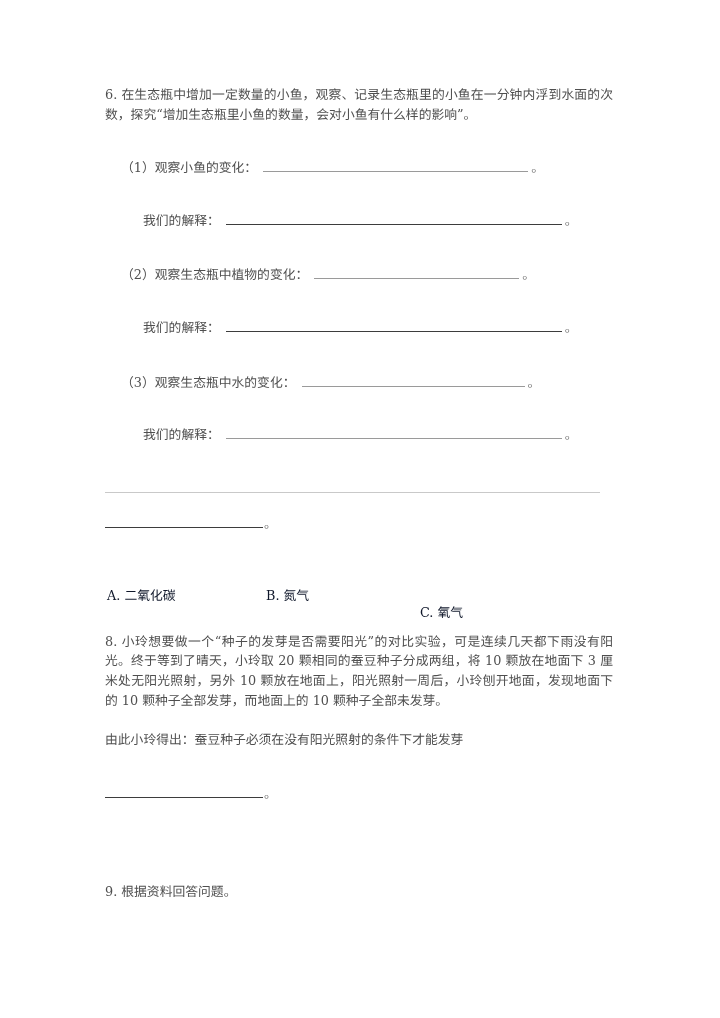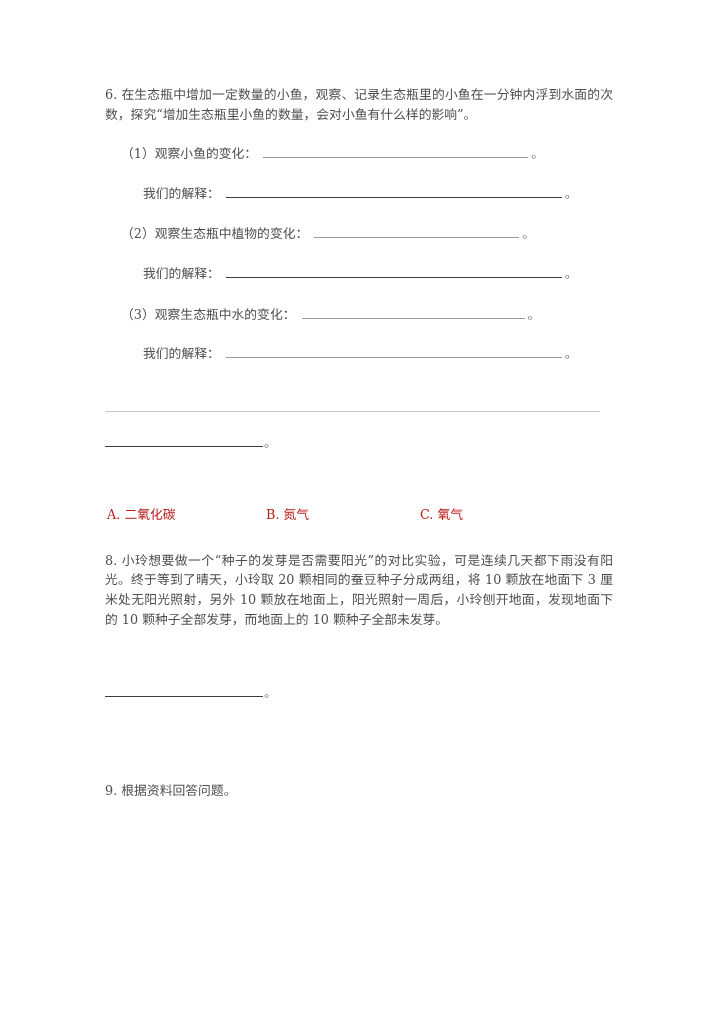--- a/index.html
+++ b/index.html
@@ -56,20 +56,21 @@
   .subrow {
     display: flex;
     align-items: baseline;
     font-size: 12.8px;
     line-height: 19.6px;
     color: #4f4f4f;
     white-space: nowrap;
   }
   .subrow .lead {
     flex: 0 0 auto;
+    margin-top: 14px;
   }
   .subrow .indent-1 { padding-left: 16px; }
   .subrow .indent-2 { padding-left: 38px; font-family: Liberation Serif, serif; }
 
   .blank {
     display: inline-block;
     flex: 1 1 auto;
     position: relative;
     height: 13px;
     margin: 0 2px 0 6px;
@@ -113,30 +114,30 @@
     border-bottom: 1.6px solid #3d3d3d;
   }
 
   
   .options {
     display: block;
     position: relative;
     height: 20px;
     font-size: 12.8px;
     line-height: 19.6px;
-    color: #b91c1c;
+    color: #0f172a;
   }
   .options .opt {
     position: absolute;
     top: 0;
     white-space: nowrap;
   }
   .opt-a { left: 2px; }
   .opt-b { left: 161px; }
-  .opt-c { left: 315px; }
+  .opt-c { left: 315px; margin-top: 17px; }
 </style>
 </head>
 <body>
 
 <div class="page">
   <div class="content">
 
     <p class="qblock justified">6. 在生态瓶中增加一定数量的小鱼，观察、记录生态瓶里的小鱼在一分钟内浮到水面的次数，探究“增加生态瓶里小鱼的数量，会对小鱼有什么样的影响”。</p>
 
     <div class="spacer-md"></div>
@@ -211,20 +212,21 @@
       <span class="opt opt-b">B. 氮气</span>
       <span class="opt opt-c">C. 氧气</span>
     </div>
 
     <div class="spacer-lg"></div>
 
     <p class="qblock justified">8. 小玲想要做一个“种子的发芽是否需要阳光”的对比实验，可是连续几天都下雨没有阳光。终于等到了晴天，小玲取 20 颗相同的蚕豆种子分成两组，将 10 颗放在地面下 3 厘米处无阳光照射，另外 10 颗放在地面上，阳光照射一周后，小玲刨开地面，发现地面下的 10 颗种子全部发芽，而地面上的 10 颗种子全部未发芽。</p>
 
     <div class="spacer-md"></div>
 
+    <p class="qblock">由此小玲得出：蚕豆种子必须在没有阳光照射的条件下才能发芽</p>
 
     <div class="spacer-md"></div>
 
 
     <div class="spacer-sm"></div>
 
     <div class="rule-row">
       <span class="rule-short"></span>
       <span class="period">。</span>
     </div>

